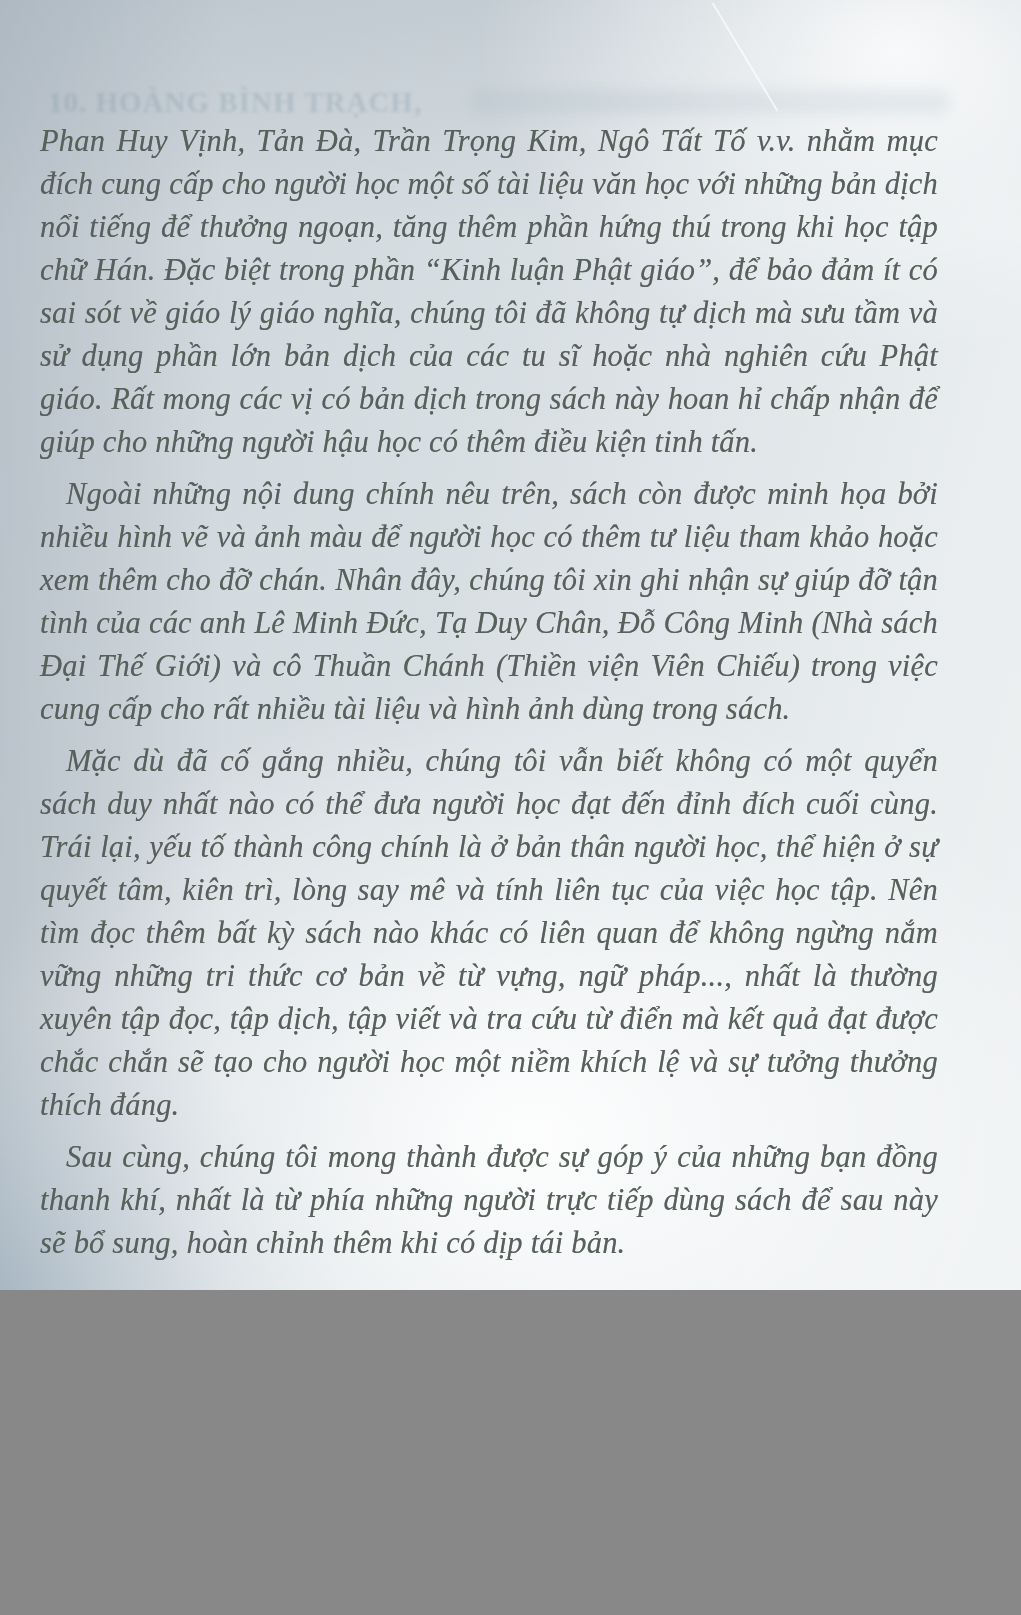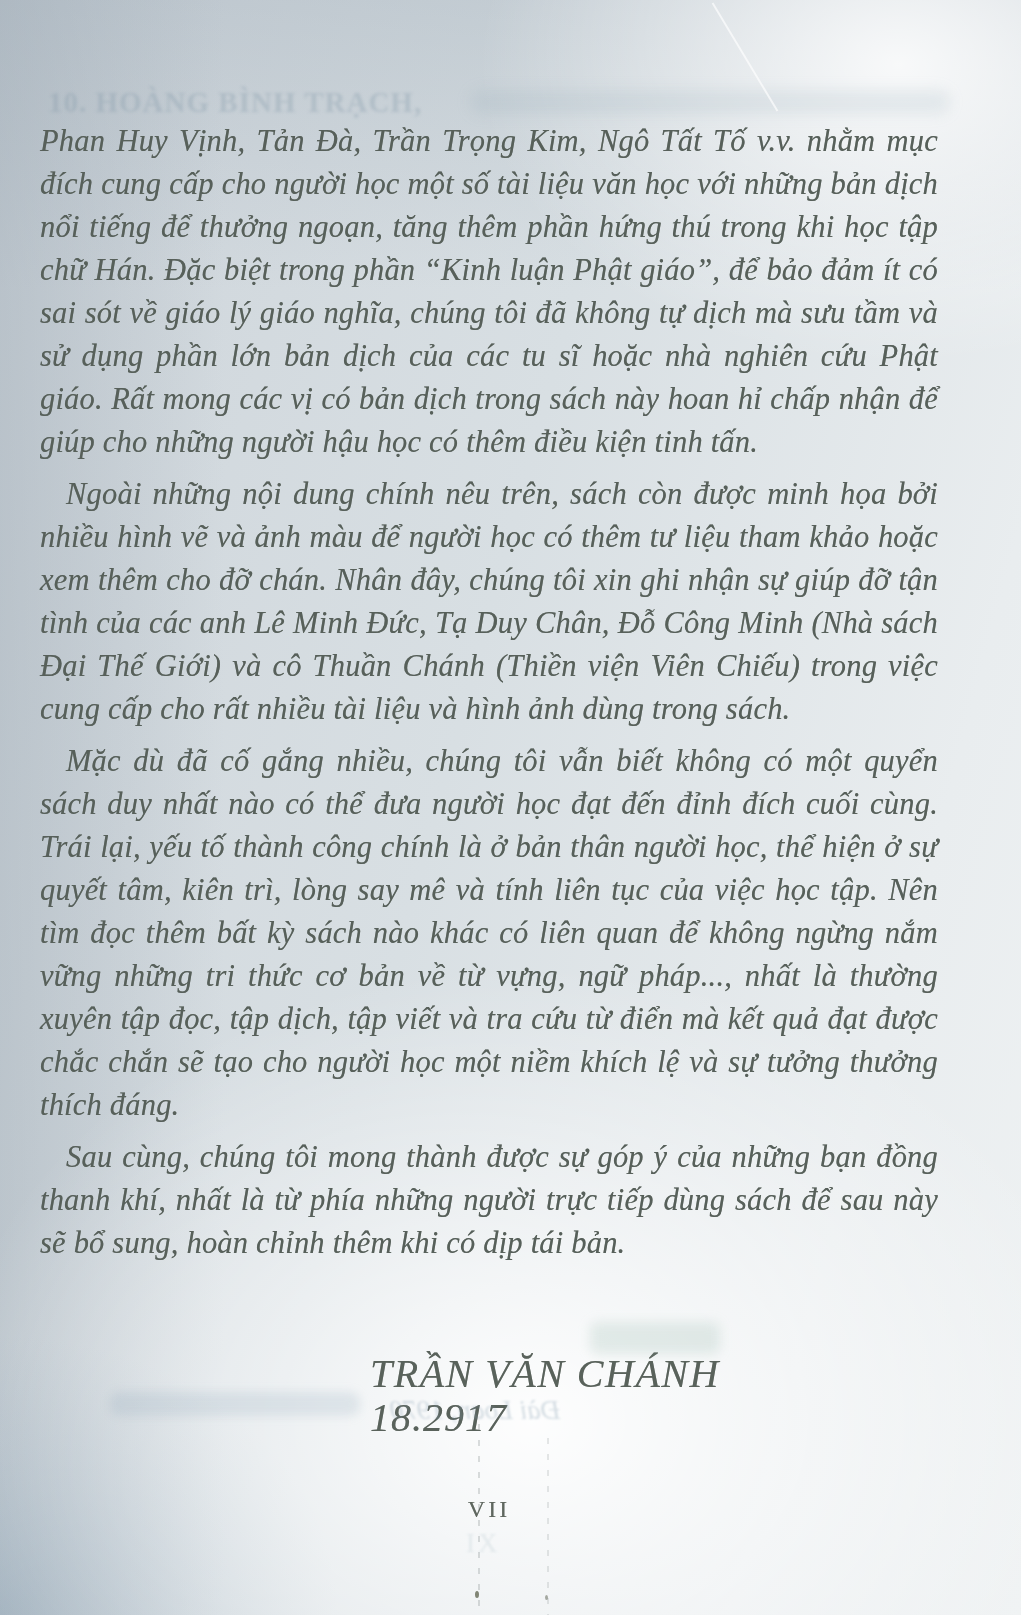--- a/index.html
+++ b/index.html
@@ -3,21 +3,21 @@
 <meta charset="utf-8">
 <style>
   html, body {
     margin: 0;
     padding: 0;
     background: #888;
   }
   .page {
     position: relative;
     width: 1021px;
-    height: 1615px;
+    height: 1290px;
     overflow: hidden;
     background-color: #d7dee2;
     background-image:
       radial-gradient(ellipse 900px 700px at 52% 88%, rgba(255,255,255,0.95), rgba(255,255,255,0) 65%),
       radial-gradient(ellipse 700px 500px at 88% 4%, rgba(255,255,255,0.85), rgba(255,255,255,0) 60%),
       radial-gradient(ellipse 520px 430px at 0% 100%, rgba(148,168,184,0.55), rgba(148,168,184,0) 65%),
       linear-gradient(to right, rgba(150,163,174,0.38), rgba(150,163,174,0) 22%),
       linear-gradient(to bottom, rgba(152,166,178,0.30), rgba(152,166,178,0) 18%),
       linear-gradient(105deg, #cdd4da 0%, #d8dfe3 45%, #e9edef 80%, #eff2f3 100%);
     font-family: "Liberation Serif", "DejaVu Serif", serif;

